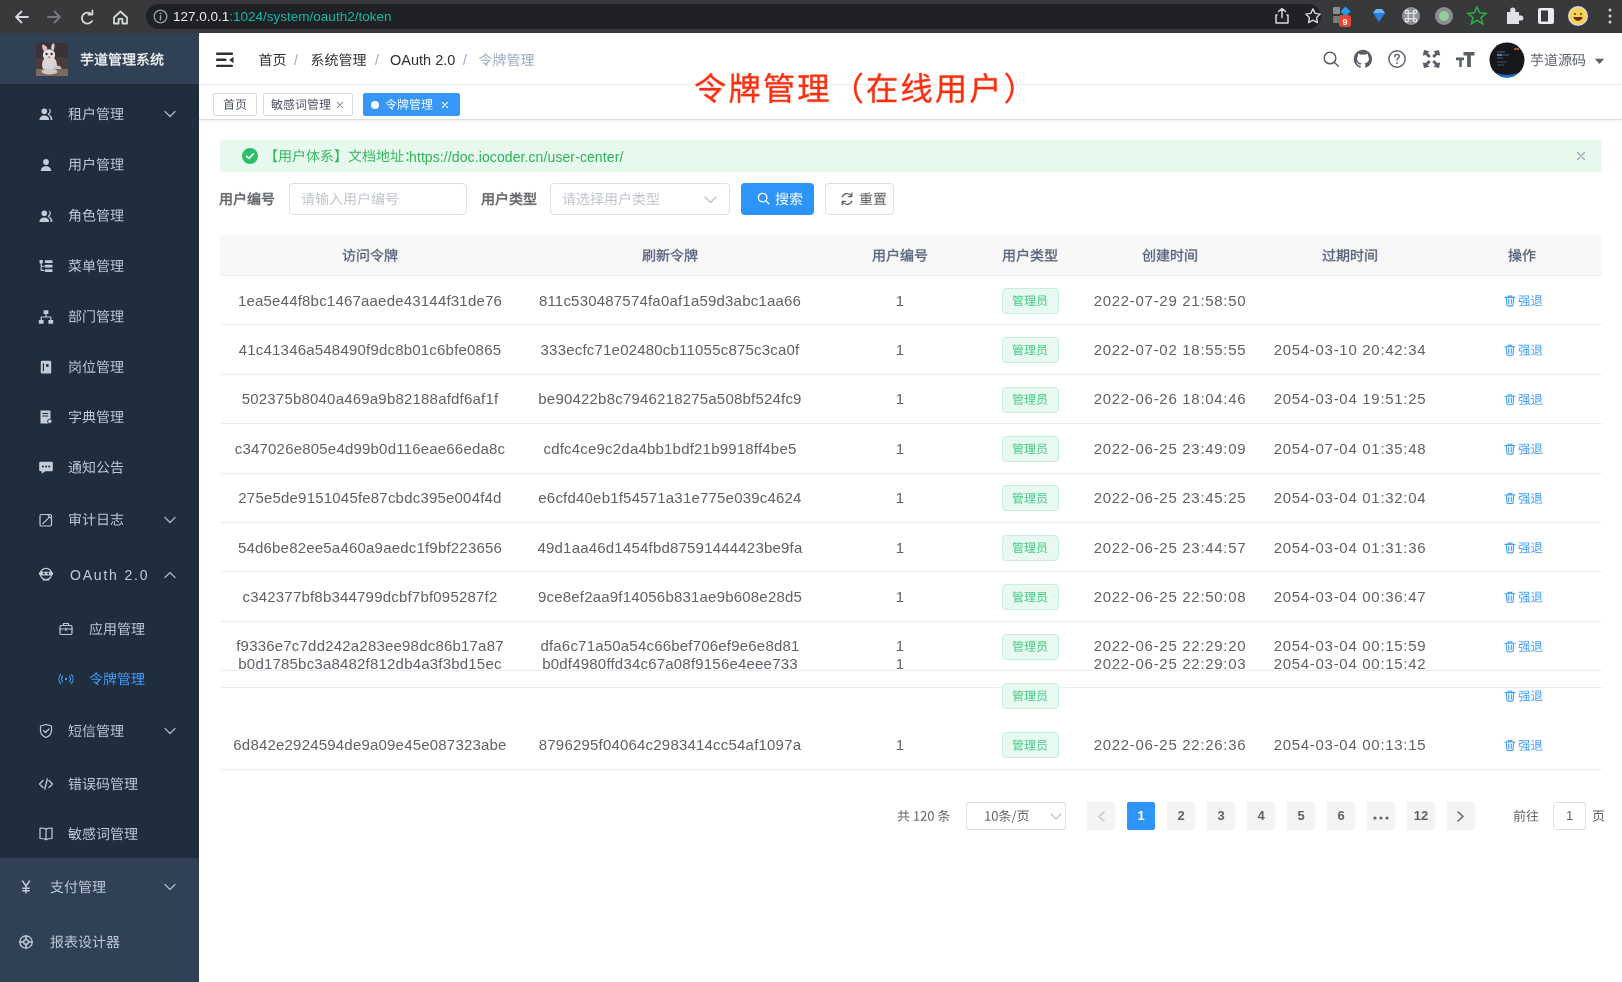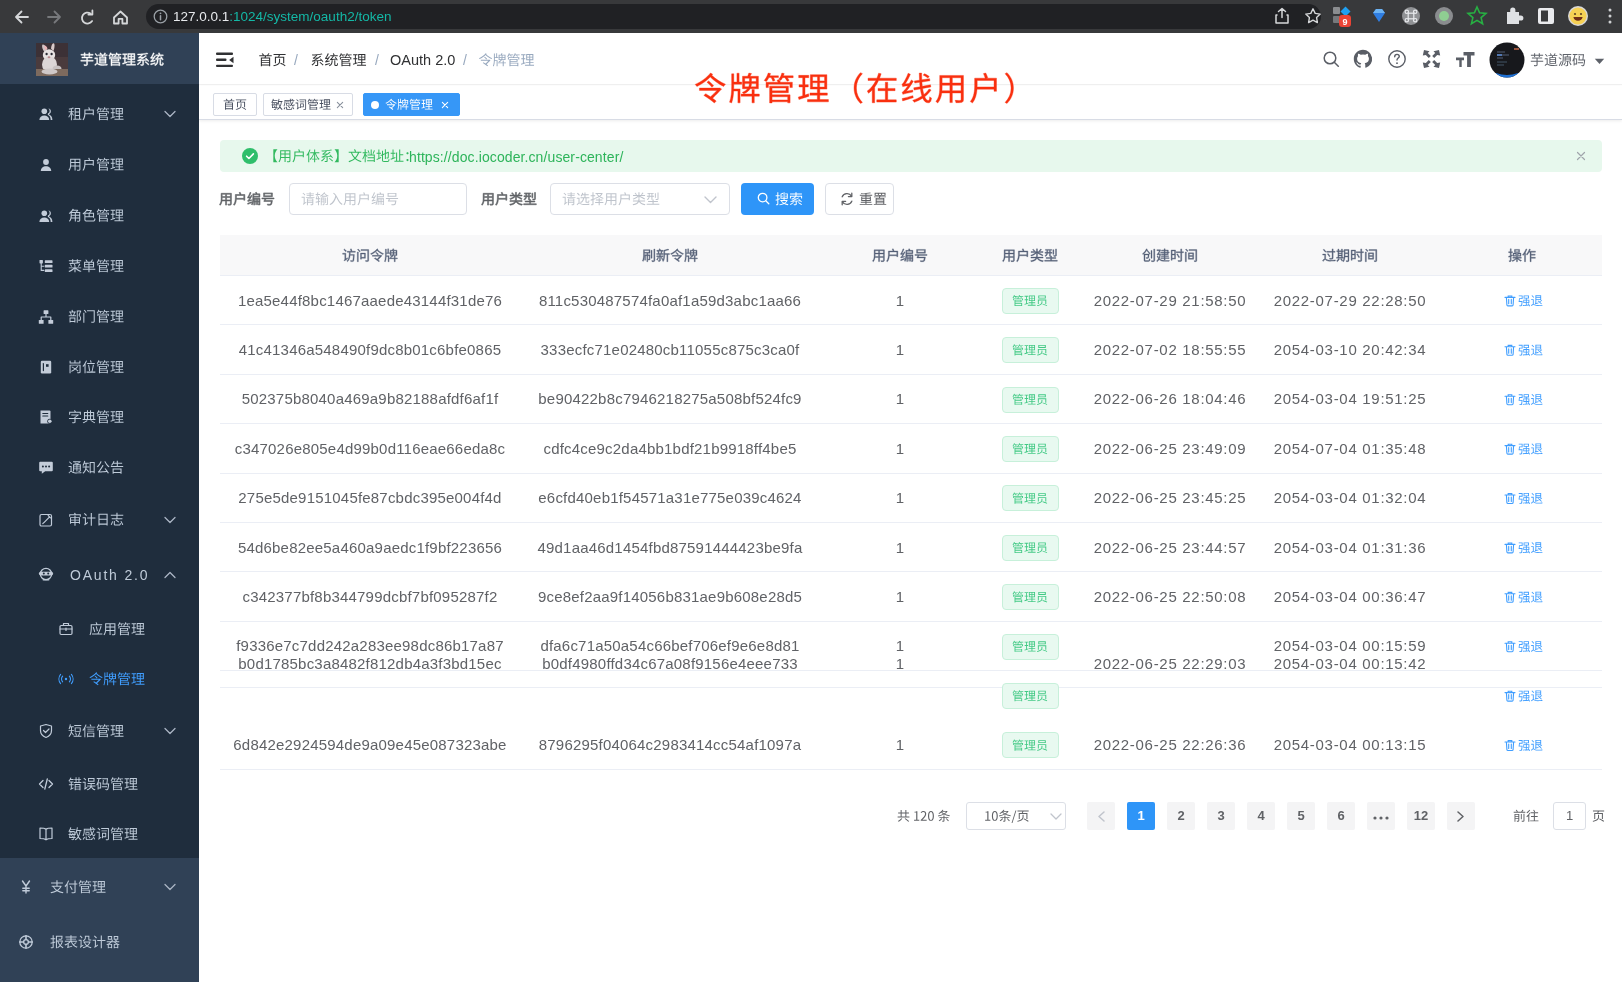--- a/index.html
+++ b/index.html
@@ -421,21 +421,20 @@
 <path d="M11.8 9.2a5.2 5.2 0 0 1-9.3.6"></path>
       <path d="M2.2 12.8V9.4h3.4" stroke-linejoin="round"></path>
     </svg>
     <div class="thead"></div>
     <div class="trow" style="top:276.0px;height:49.4px">
 <div class="cell" style="left:-100px;width:500px">1ea5e44f8bc1467aaede43144f31de76</div>
 <div class="cell" style="left:200px;width:500px">811c530487574fa0af1a59d3abc1aa66</div>
 <div class="cell" style="left:650px;width:60px">1</div>
 <div class="cell" style="left:860px;width:200px;color:#2c92f6;font-size:12.5px"></div>
 <div class="cell" style="left:830px;width:240px;letter-spacing:.7px">2022-07-29 21:58:50</div>
-<div class="cell" style="left:1010px;width:240px;letter-spacing:.7px">2022-07-29 22:28:50</div>
 </div>
     <div class="gtag" style="left:1001.5px;top:287.7px"></div>
     <div class="trow" style="top:325.4px;height:49.4px">
 <div class="cell" style="left:-100px;width:500px">41c41346a548490f9dc8b01c6bfe0865</div>
 <div class="cell" style="left:200px;width:500px">333ecfc71e02480cb11055c875c3ca0f</div>
 <div class="cell" style="left:650px;width:60px">1</div>
 <div class="cell" style="left:860px;width:200px;color:#2c92f6;font-size:12.5px"></div>
 <div class="cell" style="left:830px;width:240px;letter-spacing:.7px">2022-07-02 18:55:55</div>
 <div class="cell" style="left:1010px;width:240px;letter-spacing:.7px">2054-03-10 20:42:34</div>
 </div>
@@ -483,20 +482,21 @@
 <div class="cell" style="left:860px;width:200px;color:#2c92f6;font-size:12.5px"></div>
 <div class="cell" style="left:830px;width:240px;letter-spacing:.7px">2022-06-25 22:50:08</div>
 <div class="cell" style="left:1010px;width:240px;letter-spacing:.7px">2054-03-04 00:36:47</div>
 </div>
     <div class="gtag" style="left:1001.5px;top:584.1px"></div>
     <div class="trow" style="top:621.8px;height:49.4px">
 <div class="cell" style="left:-100px;width:500px">f9336e7c7dd242a283ee98dc86b17a87</div>
 <div class="cell" style="left:200px;width:500px">dfa6c71a50a54c66bef706ef9e6e8d81</div>
 <div class="cell" style="left:650px;width:60px">1</div>
 <div class="cell" style="left:860px;width:200px;color:#2c92f6;font-size:12.5px"></div>
+<div class="cell" style="left:830px;width:240px;letter-spacing:.7px">2022-06-25 22:29:20</div>
 <div class="cell" style="left:1010px;width:240px;letter-spacing:.7px">2054-03-04 00:15:59</div>
 </div>
     <div class="gtag" style="left:1001.5px;top:633.5px"></div>
     <div class="trow" style="top:639px;height:49.4px">
 <div class="cell" style="left:-100px;width:500px">b0d1785bc3a8482f812db4a3f3bd15ec</div>
 <div class="cell" style="left:200px;width:500px">b0df4980ffd34c67a08f9156e4eee733</div>
 <div class="cell" style="left:650px;width:60px">1</div>
 <div class="cell" style="left:860px;width:200px;color:#2c92f6;font-size:12.5px"></div>
 <div class="cell" style="left:830px;width:240px;letter-spacing:.7px">2022-06-25 22:29:03</div>
 <div class="cell" style="left:1010px;width:240px;letter-spacing:.7px">2054-03-04 00:15:42</div>

